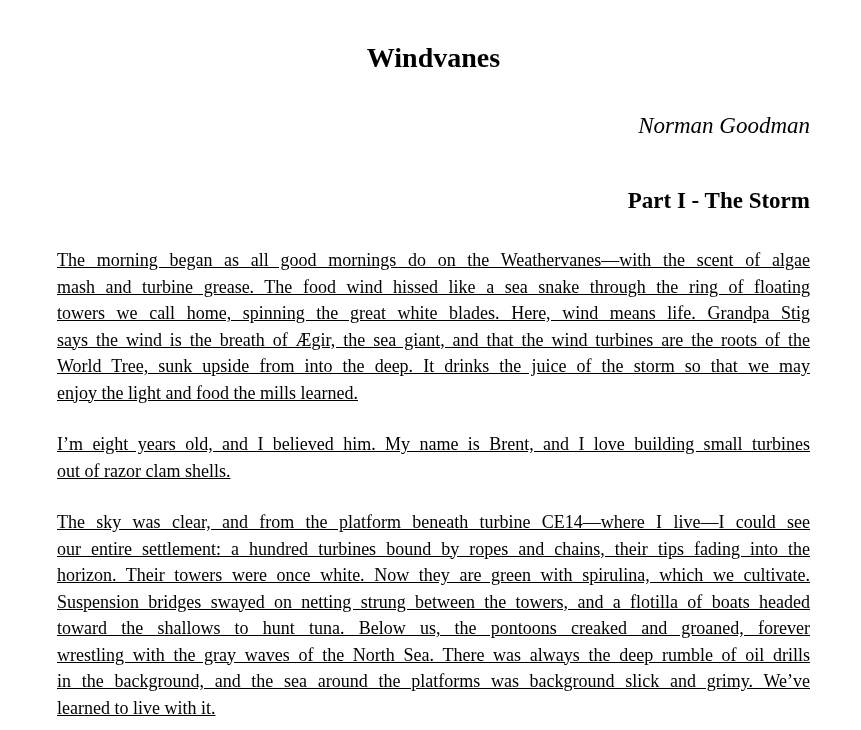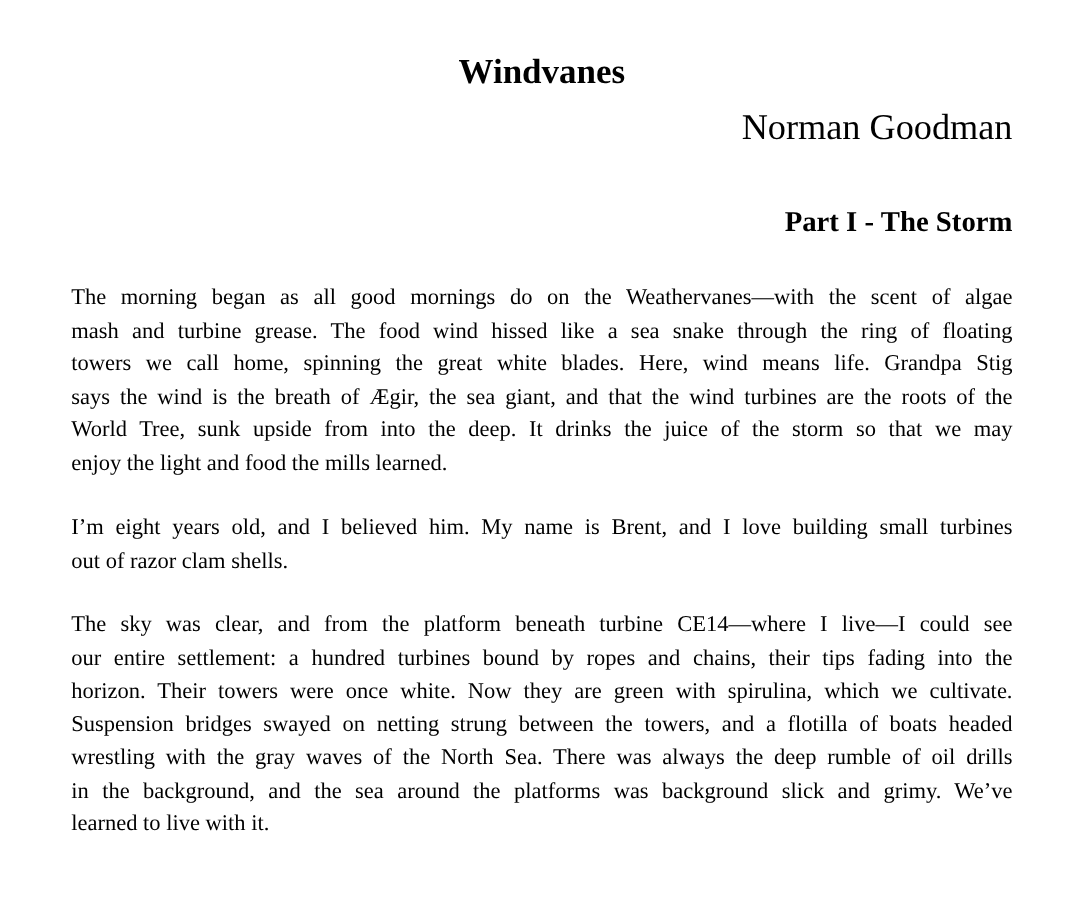--- a/index.html
+++ b/index.html
@@ -21,35 +21,37 @@
     padding: 42px 51px 0 57px;
   }
   .doc-title {
     font-size: 28px;
     font-weight: bold;
     line-height: 32px;
     text-align: center;
     margin: 0;
   }
   .author-byline {
-    font-size: 29px;
+    font-size: 23px;
+    font-style: italic;
     line-height: 27px;
     text-align: right;
-    margin: 15px 0 0 0;
+    margin: 38px 0 0 0;
   }
   .section-heading {
     font-size: 23px;
     font-weight: bold;
     line-height: 27px;
     text-align: right;
     margin: 48px 0 0 0;
   }
   .para {
     font-size: 18px;
     margin: 25px 0 0 0;
+    text-decoration: underline;
   }
   .section-heading + .para {
     margin-top: 33px;
   }
   .para .line {
     line-height: 26.5px;
     text-align: justify;
     text-align-last: justify;
   }
   .para .line:last-child {
@@ -73,17 +75,18 @@
     </div>
   <div class="para">
       <div class="line">I’m eight years old, and I believed him. My name is Brent, and I love building small turbines</div>
       <div class="line">out of razor clam shells.</div>
     </div>
   <div class="para">
       <div class="line">The sky was clear, and from the platform beneath turbine CE14—where I live—I could see</div>
       <div class="line">our entire settlement: a hundred turbines bound by ropes and chains, their tips fading into the</div>
       <div class="line">horizon. Their towers were once white. Now they are green with spirulina, which we cultivate.</div>
       <div class="line">Suspension bridges swayed on netting strung between the towers, and a flotilla of boats headed</div>
+      <div class="line">toward the shallows to hunt tuna. Below us, the pontoons creaked and groaned, forever</div>
       <div class="line">wrestling with the gray waves of the North Sea. There was always the deep rumble of oil drills</div>
       <div class="line">in the background, and the sea around the platforms was background slick and grimy. We’ve</div>
       <div class="line">learned to live with it.</div>
     </div>
 </div>
 
 </body></html>

